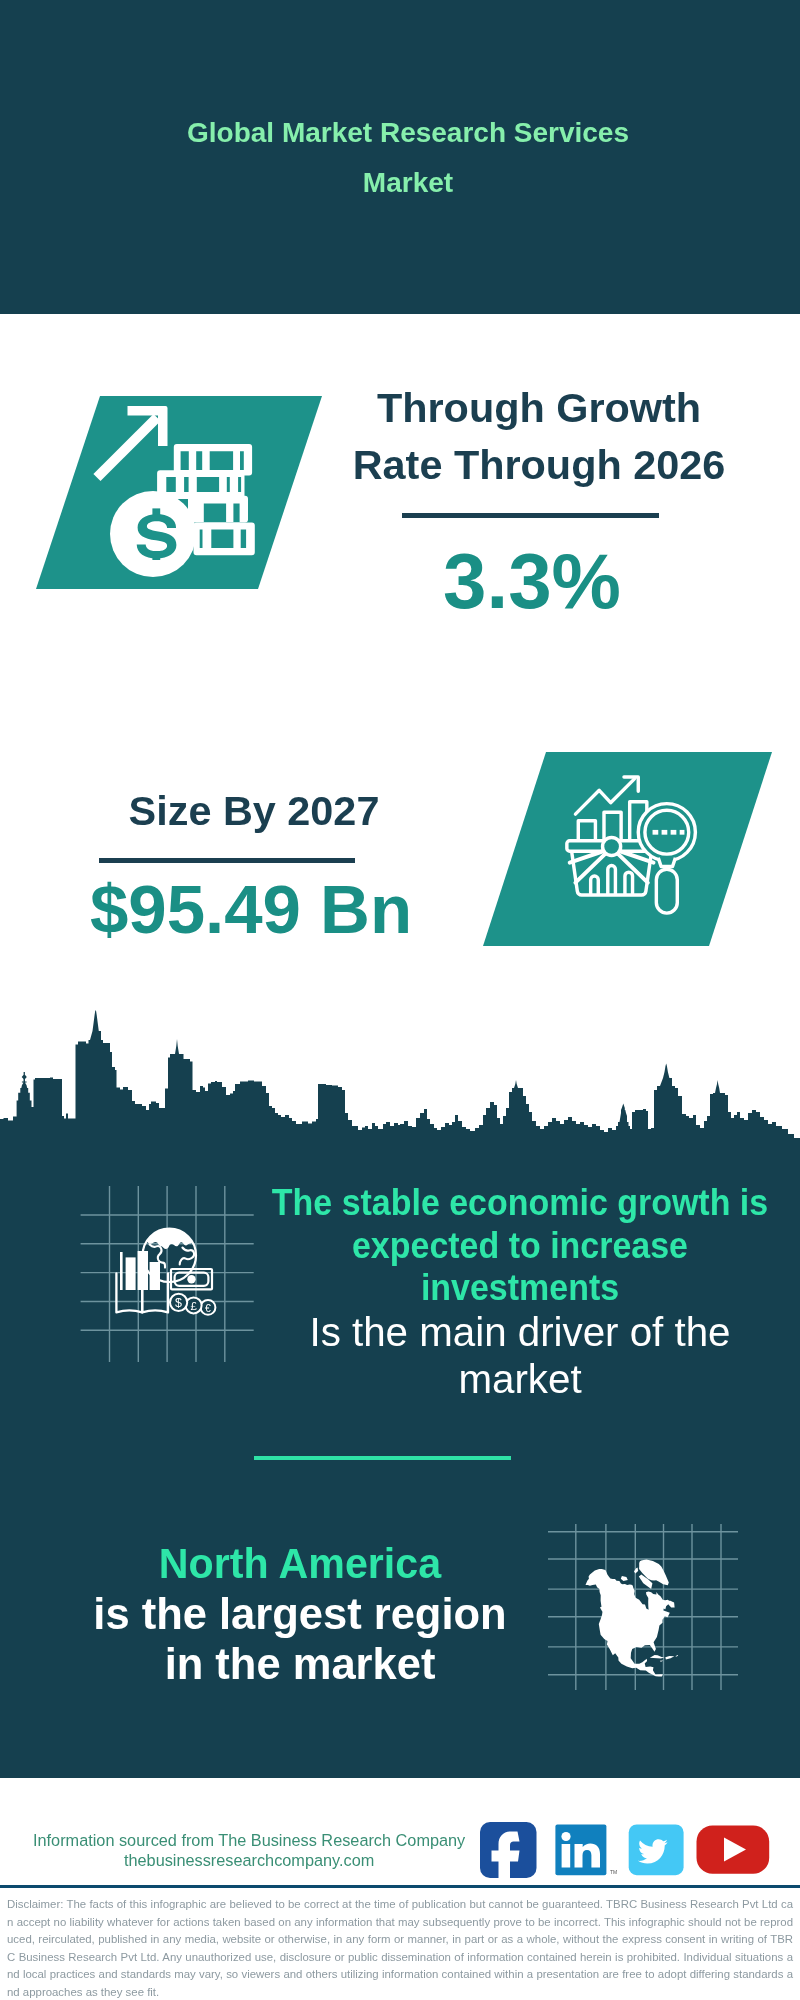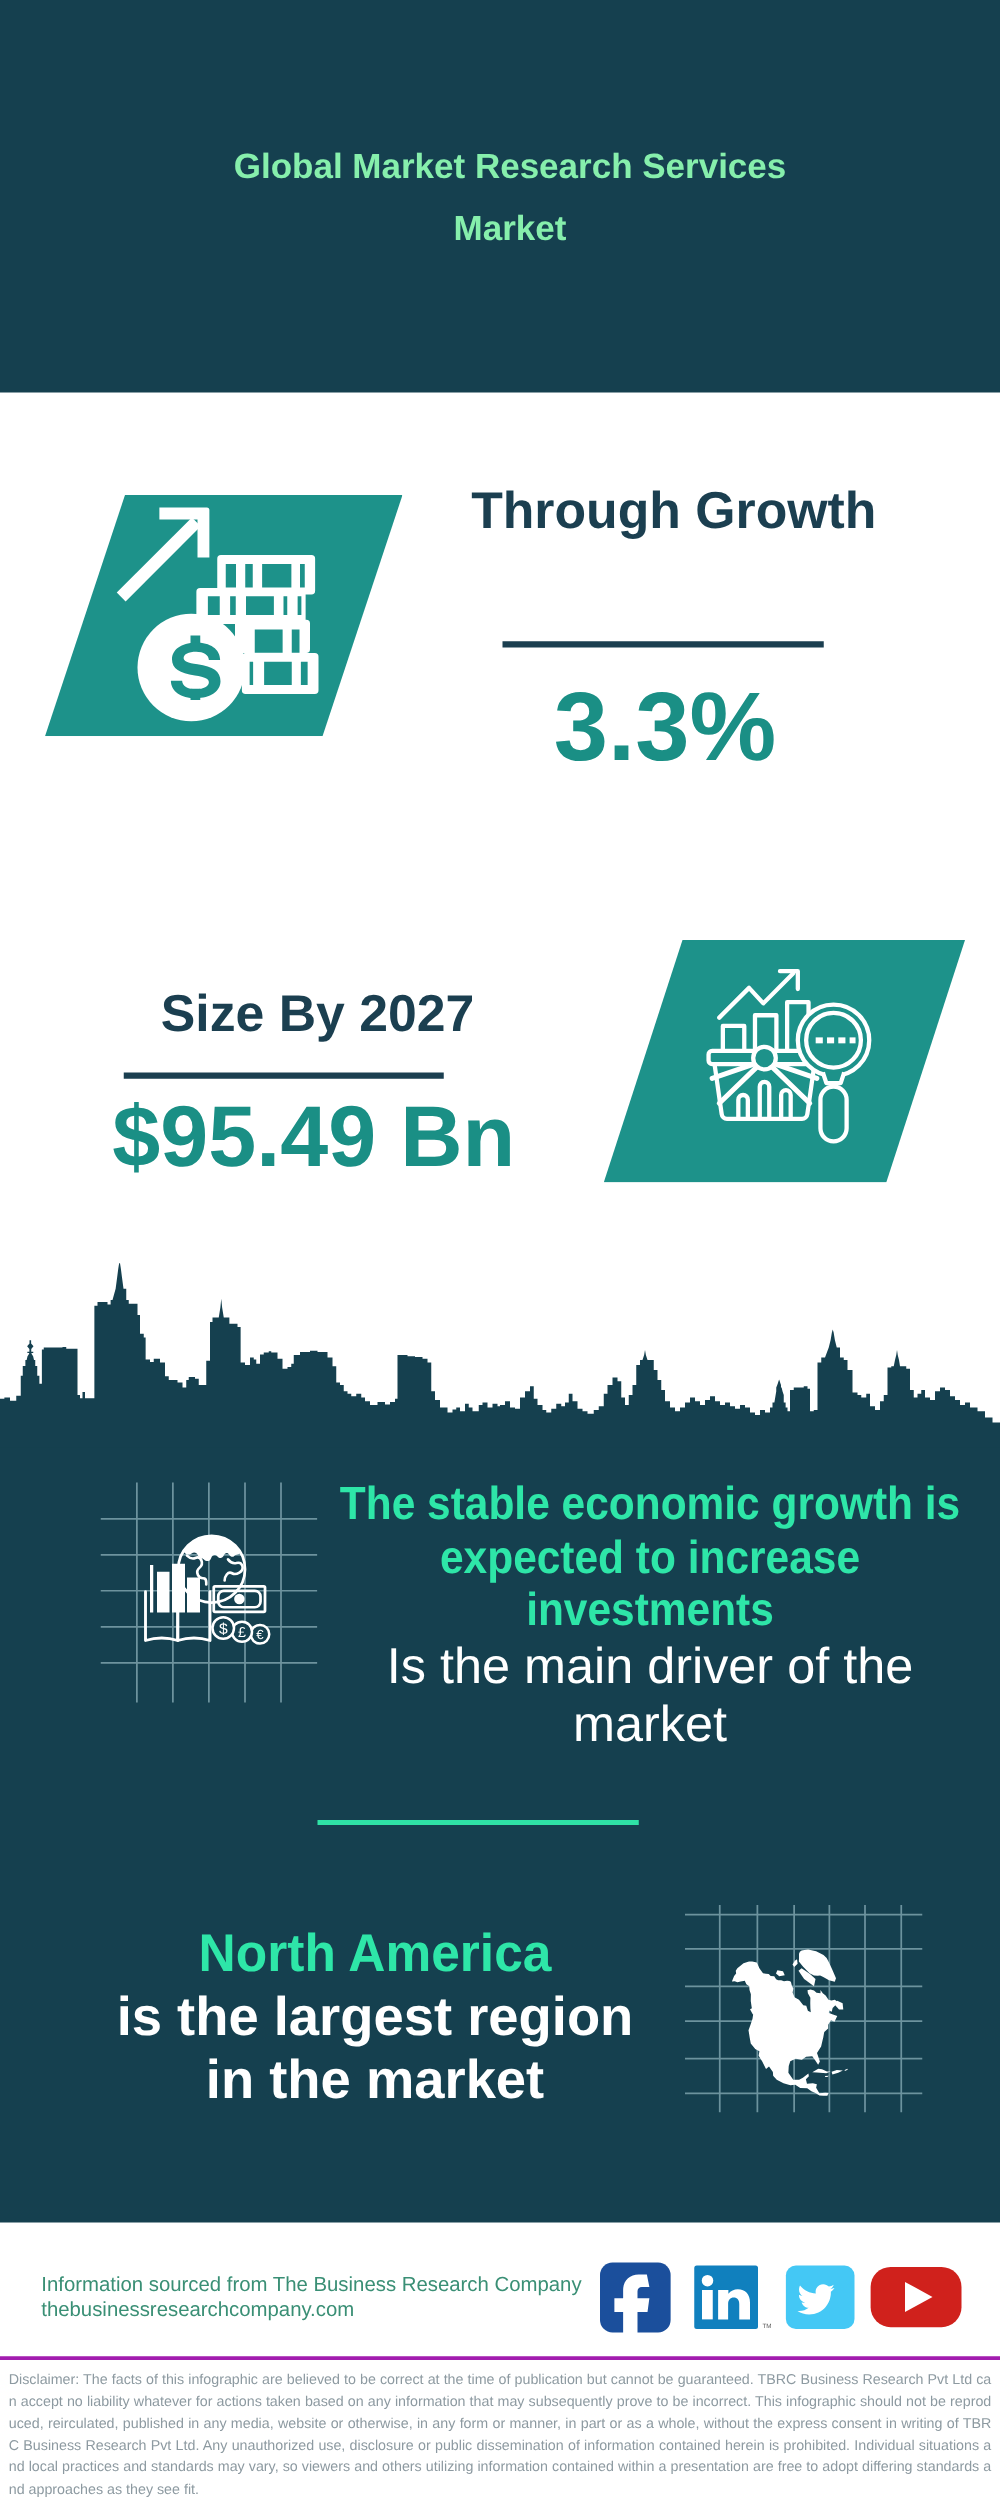--- a/index.html
+++ b/index.html
@@ -49,25 +49,25 @@
   .ins2-text .ins-white{font-size:43.5px;line-height:50px;width:420px;margin:0 auto;font-weight:bold;}
   .ins-rule{position:absolute;left:254px;top:1456px;width:257px;height:4px;background:#2fe2a6;}
   .ins2-text{position:absolute;left:59px;top:1539px;width:482px;text-align:center;}
 
   .grid1{position:absolute;left:75px;top:1180px;width:185px;height:190px;}
   .icon-globe{position:absolute;left:110px;top:1222px;width:115px;height:100px;}
   .grid2{position:absolute;left:548px;top:1520px;width:190px;height:170px;}
   .map-na{position:absolute;left:583px;top:1554px;width:98px;height:128px;}
 
   
-  .footer{position:absolute;left:0;top:4px;width:800px;height:1890px;background:transparent;pointer-events:none;}
+  .footer{position:absolute;left:0;top:16px;width:800px;height:1890px;background:transparent;pointer-events:none;text-align:center;}
   .src{position:absolute;left:33px;top:1814px;color:#3a8f75;font-size:16.3px;line-height:20px;}
   .social-row{position:absolute;left:470px;top:1800px;width:310px;height:75px;}
   .disc{position:absolute;left:0;top:1885px;width:800px;height:116px;background:#fff;
-        border-top:3px solid #a21caf;color:#8d9aa1;font-size:11.42px;line-height:17.6px;
+        border-top:3px solid #0c4a6e;color:#8d9aa1;font-size:11.42px;line-height:17.6px;
         padding:8px 7px 0 7px;box-sizing:border-box;text-align:justify;
         word-break:break-all;overflow-wrap:anywhere;}
 </style>
 </head>
 <body>
 
 <div class="page">
 
   <div class="header">
     <div class="header-title">
@@ -92,20 +92,21 @@
   <circle cx="153" cy="534" r="43"></circle>
  </g>
  <g fill="#1d928a">
   <rect x="152.4" y="508.4" width="7.8" height="8"></rect>
   <rect x="152.4" y="551" width="7.8" height="9"></rect>
   <path d="M156.3,514.2 c-11.2,0 -18.7,5.6 -18.7,13.2 c0,7.6 6.1,11.1 18.3,12.9 c8.3,1.2 11.2,2.6 11.2,5.5 c0,3.3 -4.2,5.5 -10.4,5.5 c-6.6,0 -10.9,-2.6 -11,-6.8 h-9.0 c0.1,8.6 7.9,14.0 19.8,14.0 c11.9,0 19.9,-5.5 19.9,-13.5 c0,-8.0 -6.0,-11.8 -18.3,-13.6 c-8.3,-1.2 -11.2,-2.6 -11.2,-5.1 c0,-3.0 4.0,-5.0 10.0,-5.0 c6.0,0 10.1,2.6 10.2,6.6 h9.0 c-0.1,-8.6 -7.7,-13.9 -19.8,-13.9 Z"></path>
  </g>
 </svg>
   <div class="s1-title stat-title">
     <span>Through Growth</span><br>
+    <span>Rate Through 2026</span>
   </div>
   <div class="stat-rule s1-rule"></div>
   <div class="s1-value stat-value">3.3%</div>
 
   <div class="para para2"></div>
   <svg class="icon-research" viewBox="10 10 146 155" width="139" height="147">
  <g fill="none" stroke="#ffffff" stroke-width="3.6" stroke-linecap="round" stroke-linejoin="round">
    <polyline points="22,54 47,29 59,42 84,17"></polyline>
    <polyline points="73,15 88,15 88,30"></polyline>
    <path d="M25,61 h18 v22 h-18 Z"></path>

